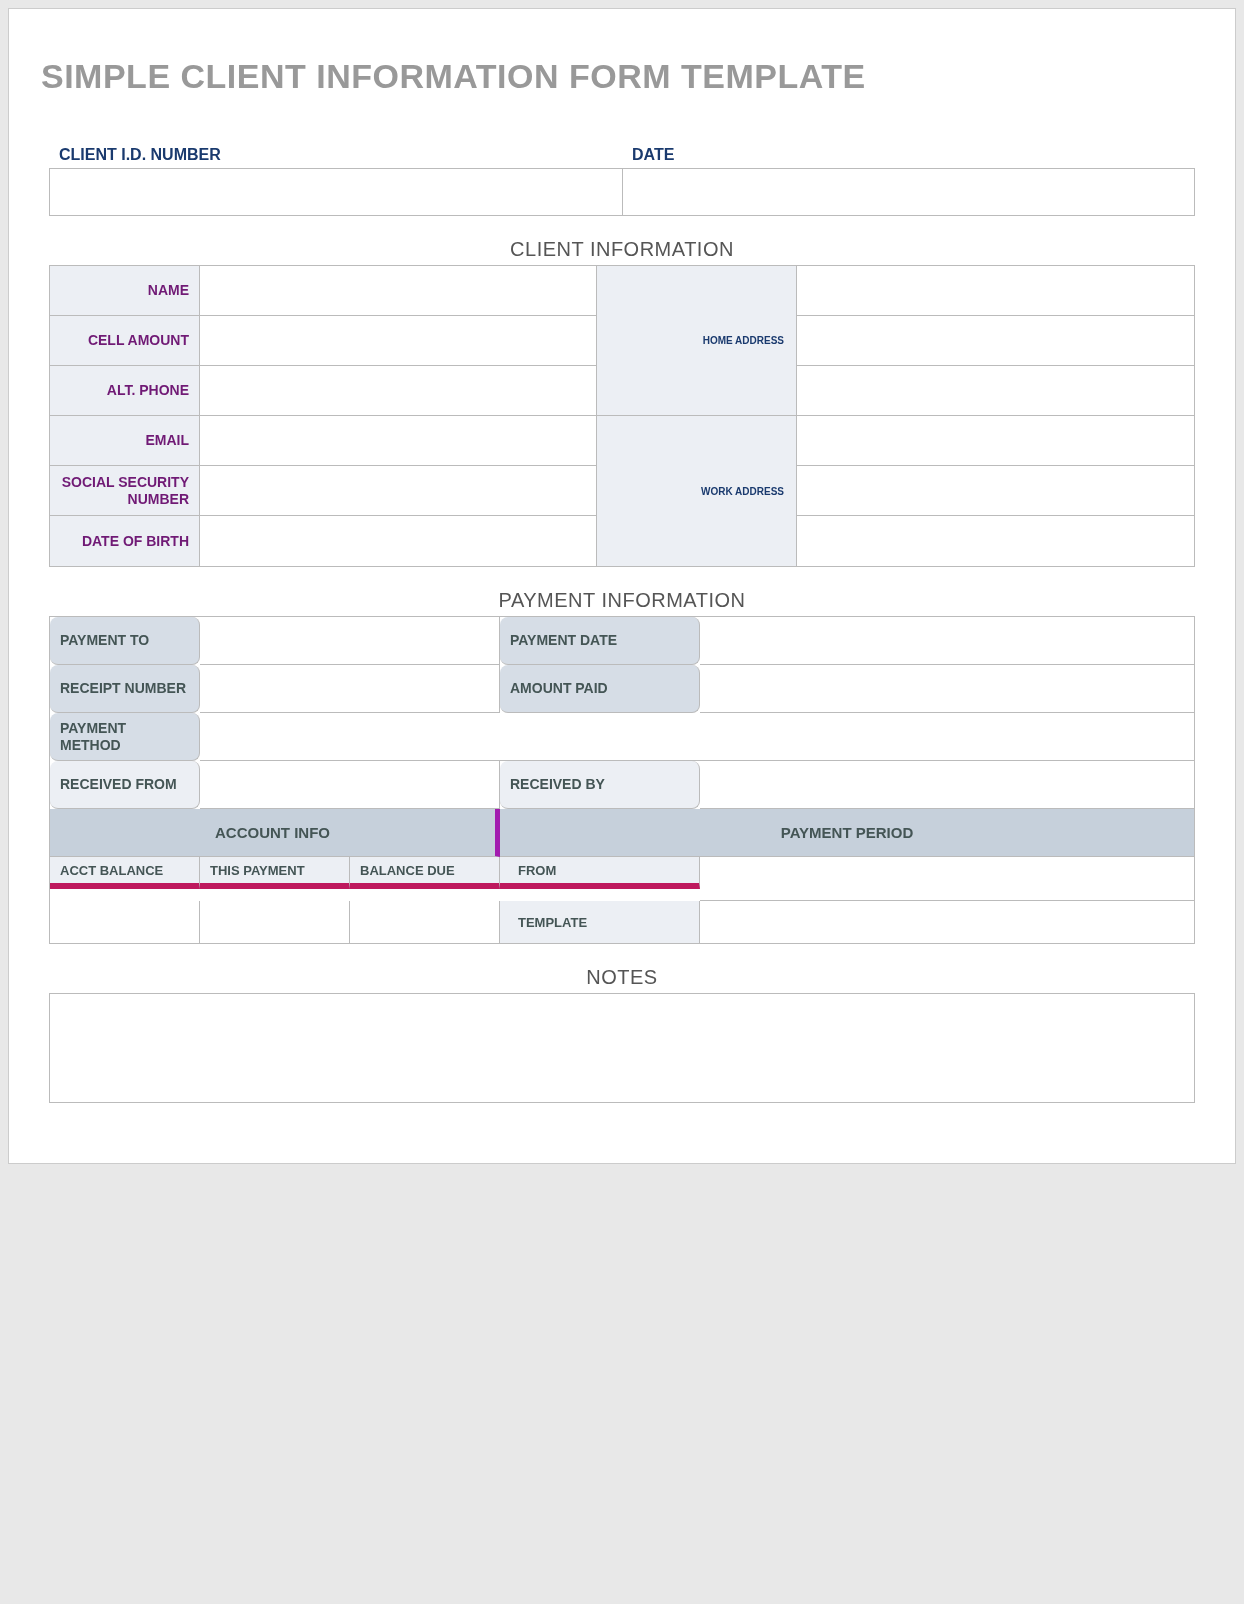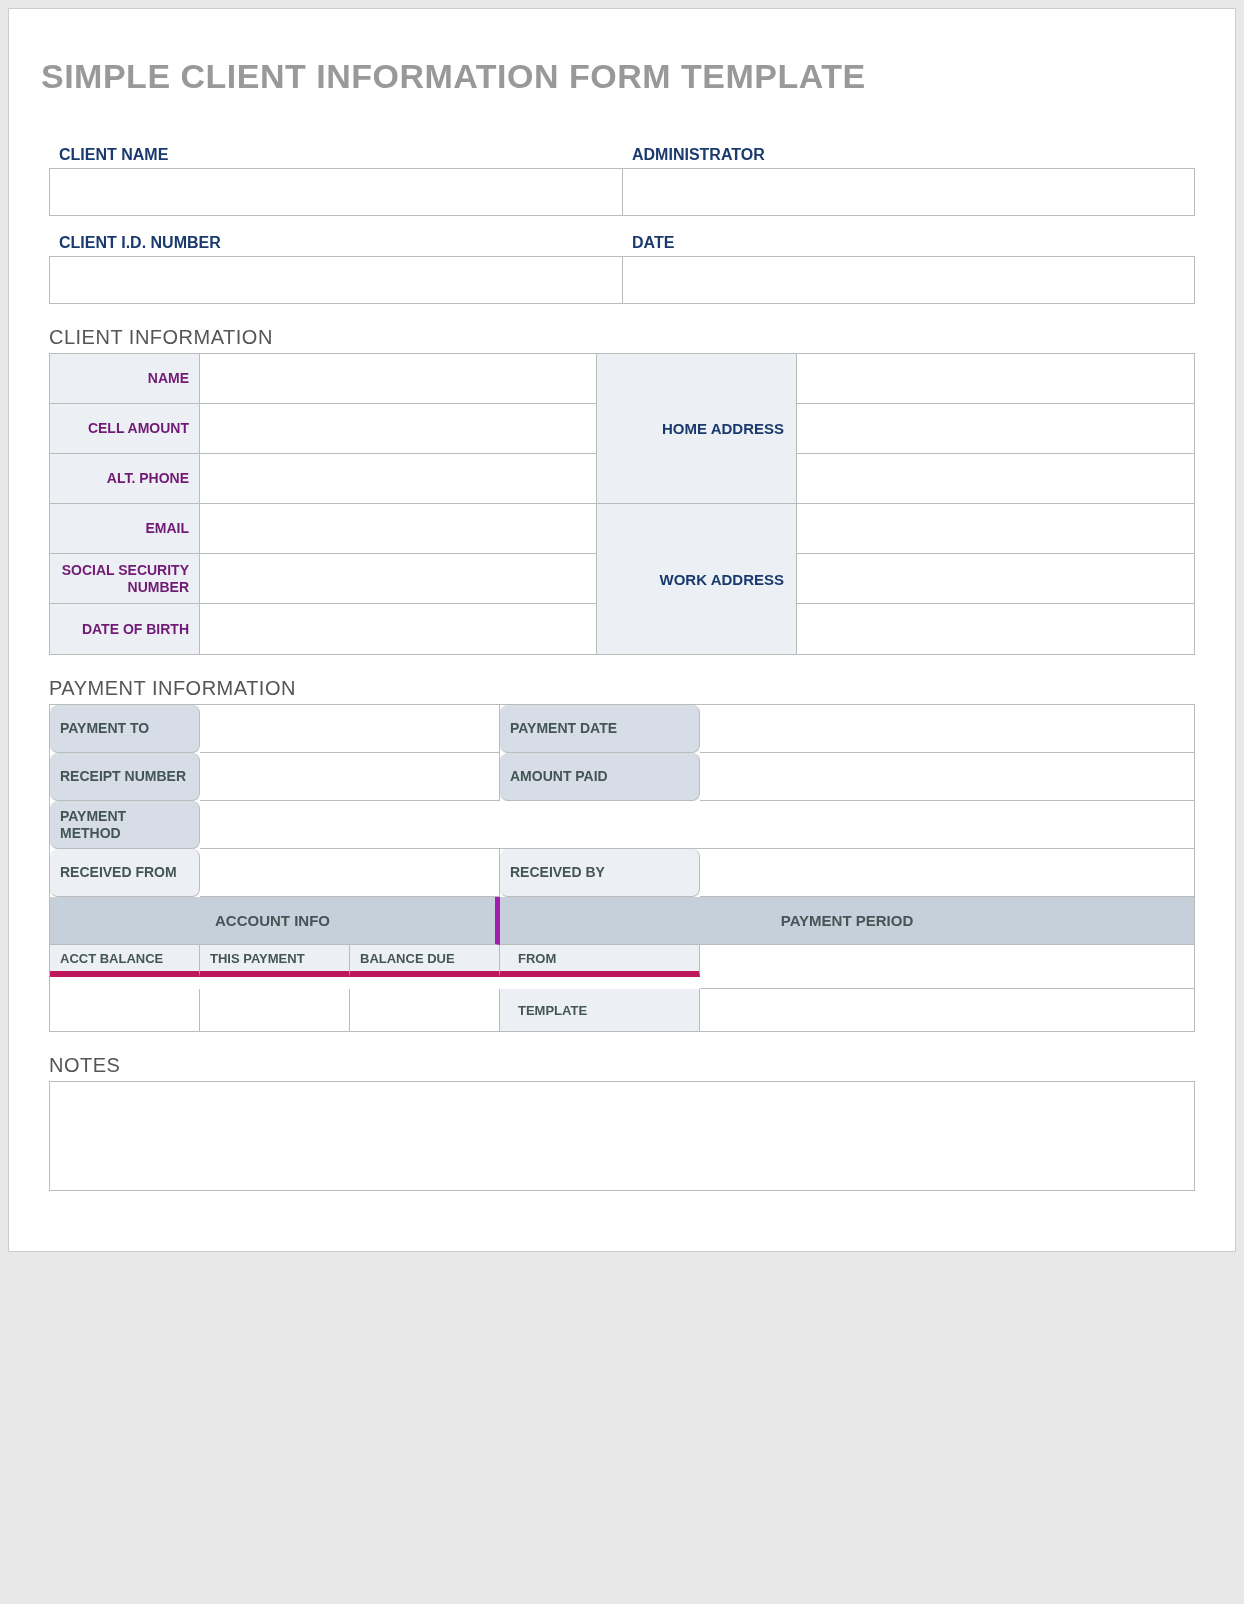--- a/index.html
+++ b/index.html
@@ -36,20 +36,21 @@
   .header-input {
     border: 1px solid #bbb;
     height: 48px;
   }
   .section-title {
     font-size: 20px;
     color: #555;
     font-weight: normal;
     margin: 22px 8px 4px 8px;
     letter-spacing: 0.5px;
+    text-align: center;
   }
 
   
   .client-table {
     margin: 0 8px;
     border: 1px solid #bbb;
     display: grid;
     grid-template-columns: 150px 1fr 200px 1fr;
     grid-template-rows: repeat(6, 50px);
   }
@@ -73,21 +74,21 @@
     border-bottom: 1px solid #bbb;
   }
   .ct-label-right {
     background: #eceff4;
     border-right: 1px solid #bbb;
     border-bottom: 1px solid #bbb;
     display: flex;
     align-items: center;
     justify-content: flex-end;
     padding: 0 12px;
-    font-size: 15px;
+    font-size: 10px;
     font-weight: bold;
     color: #1a3a6e;
   }
   .ct-value-right {
     background: #fff;
     border-bottom: 1px solid #bbb;
   }
   .no-bottom { border-bottom: none !important; }
 
   
@@ -158,30 +159,20 @@
     height: 110px;
   }
 </style>
 </head>
 <body>
 
 <div class="page">
 
   <div class="title">SIMPLE CLIENT INFORMATION FORM TEMPLATE</div>
 
-  <div class="header-grid">
-    <div>
-      <div class="header-label">CLIENT NAME</div>
-    </div>
-    <div>
-      <div class="header-label">ADMINISTRATOR</div>
-    </div>
-    <div class="header-input" style="border-right:none"></div>
-    <div class="header-input"></div>
-  </div>
 
   <div class="header-grid">
     <div>
       <div class="header-label">CLIENT I.D. NUMBER</div>
     </div>
     <div>
       <div class="header-label">DATE</div>
     </div>
     <div class="header-input" style="border-right:none"></div>
     <div class="header-input"></div>

